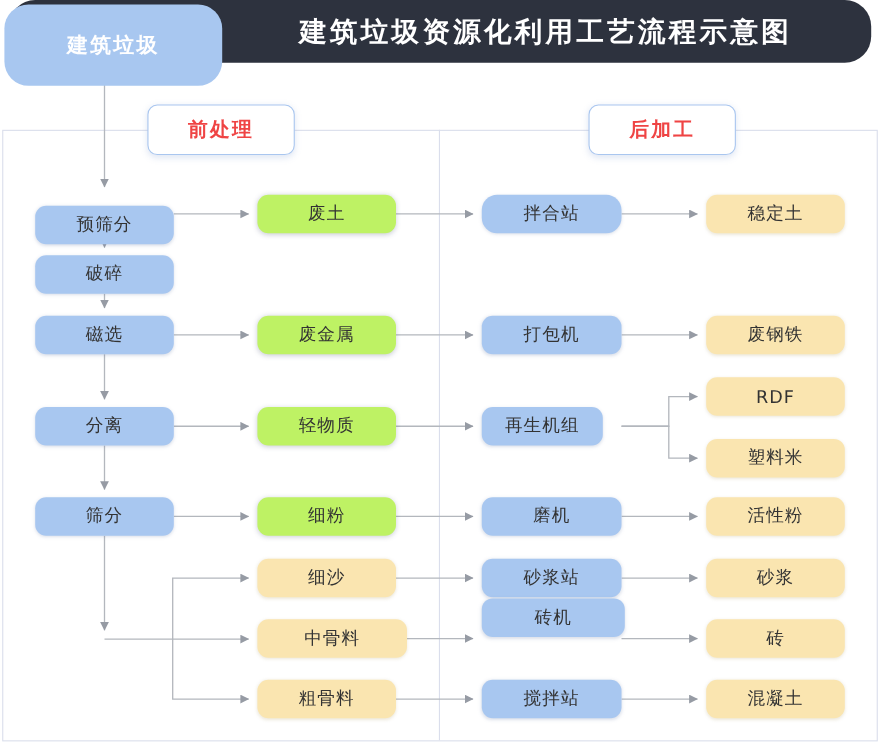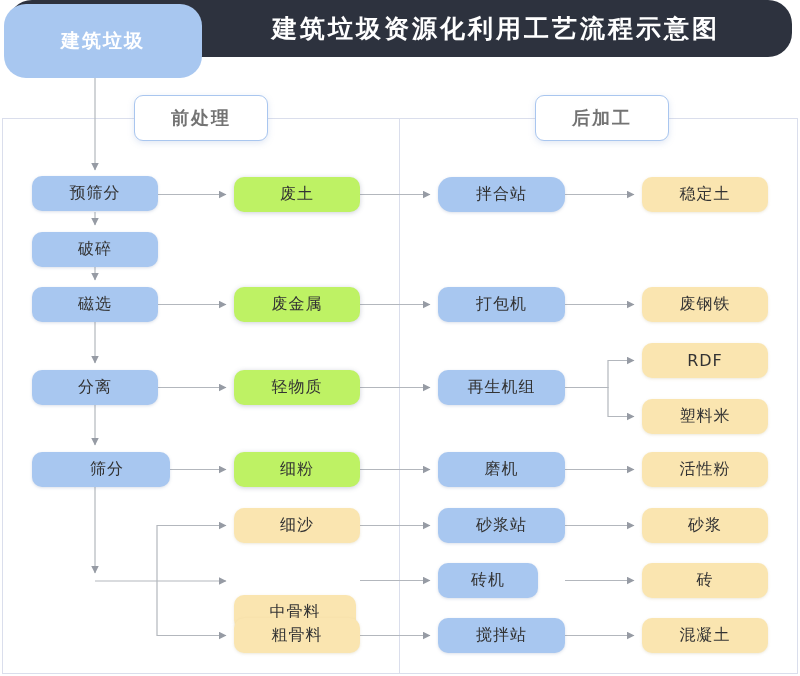--- a/index.html
+++ b/index.html
@@ -35,21 +35,21 @@
   }
   .divider{
     position:absolute;left:399px;top:118px;width:1px;height:555px;
     background:#dadeec;z-index:0;
   }
   
   .section-pill{
     position:absolute;top:95px;height:44px;width:132px;
     background:#ffffff;border:1px solid #a9c6ef;border-radius:9px;
     display:flex;align-items:center;justify-content:center;
-    color:#737373;font-weight:bold;font-size:18px;letter-spacing:2px;
+    color:#ef4444;font-weight:bold;font-size:18px;letter-spacing:2px;
     box-shadow:0 2px 6px rgba(130,160,210,.25);
     z-index:3;
   }
   .pill-pre{left:134px;}
   .pill-post{left:535px;}
   
   .connectors{position:absolute;left:0;top:0;z-index:1;}
   .edge{fill:none;stroke:#b3b7bd;stroke-width:1.2;}
   
   .node{
@@ -112,38 +112,38 @@
     <polyline points="565,635.5 634,635.5" class="edge" marker-end="url(#arr)"></polyline>
     <polyline points="565,387.5 608,387.5 608,360.5 634,360.5" class="edge" marker-end="url(#arr)"></polyline>
     <polyline points="565,387.5 608,387.5 608,416.5 634,416.5" class="edge" marker-end="url(#arr)"></polyline>
     <polyline points="95,487 95,573" class="edge" marker-end="url(#arr)"></polyline>
     <polyline points="95,581 226,581" class="edge" marker-end="url(#arr)"></polyline>
     <polyline points="157,581 157,525.5 226,525.5" class="edge" marker-end="url(#arr)"></polyline>
     <polyline points="157,581 157,635.5 226,635.5" class="edge" marker-end="url(#arr)"></polyline>
   </svg>
 
 <div id="stage">
-    <div class="node process" style="left: 32px; top: 176px; width: 126px;">预筛分</div>
+    <div class="node process" style="left: 32px; top: 187px; width: 126px;">预筛分</div>
     <div class="node process" style="left: 32px; top: 232px; width: 126px;">破碎</div>
     <div class="node process" style="left: 32px; top: 287px; width: 126px; font-family: Liberation Mono, monospace;">磁选</div>
     <div class="node process" style="left: 32px; top: 370px; width: 126px;">分离</div>
-    <div class="node process" style="left: 32px; top: 452px; width: 126px; padding-left: 12px;">筛分</div>
+    <div class="node process" style="left: 32px; top: 452px; width: 126px;">筛分</div>
     <div class="node material" style="left: 234px; top: 177px; width: 126px;">废土</div>
     <div class="node material" style="left: 234px; top: 287px; width: 126px;">废金属</div>
     <div class="node material" style="left: 234px; top: 370px; width: 126px;">轻物质</div>
     <div class="node material" style="left: 234px; top: 452px; width: 126px;">细粉</div>
     <div class="node product" style="left: 234px; top: 508px; width: 126px;">细沙</div>
-    <div class="node product" style="left: 234px; top: 563px; width: 122px; margin-top: 32px;">中骨料</div>
+    <div class="node product" style="left: 234px; top: 563px; width: 136px;">中骨料</div>
     <div class="node product" style="left: 234px; top: 618px; width: 126px;">粗骨料</div>
     <div class="node process" style="left: 438px; top: 177px; width: 127px; border-radius: 14px;">拌合站</div>
     <div class="node process" style="left: 438px; top: 287px; width: 127px;">打包机</div>
-    <div class="node process" style="left: 438px; top: 370px; width: 127px;">再生机组</div>
+    <div class="node process" style="left: 438px; top: 370px; width: 110px;">再生机组</div>
     <div class="node process" style="left: 438px; top: 452px; width: 127px;">磨机</div>
     <div class="node process" style="left: 438px; top: 508px; width: 127px;">砂浆站</div>
-    <div class="node process" style="left: 438px; top: 563px; width: 100px;">砖机</div>
+    <div class="node process" style="left: 438px; top: 544px; width: 130px;">砖机</div>
     <div class="node process" style="left: 438px; top: 618px; width: 127px;">搅拌站</div>
     <div class="node product" style="left: 642px; top: 177px; width: 126px;">稳定土</div>
     <div class="node product" style="left: 642px; top: 287px; width: 126px;">废钢铁</div>
     <div class="node product" style="left: 642px; top: 343px; width: 126px;">RDF</div>
     <div class="node product" style="left: 642px; top: 399px; width: 126px;">塑料米</div>
     <div class="node product" style="left: 642px; top: 452px; width: 126px;">活性粉</div>
     <div class="node product" style="left: 642px; top: 508px; width: 126px;">砂浆</div>
     <div class="node product" style="left: 642px; top: 563px; width: 126px;">砖</div>
     <div class="node product" style="left: 642px; top: 618px; width: 126px;">混凝土</div>
   </div>

